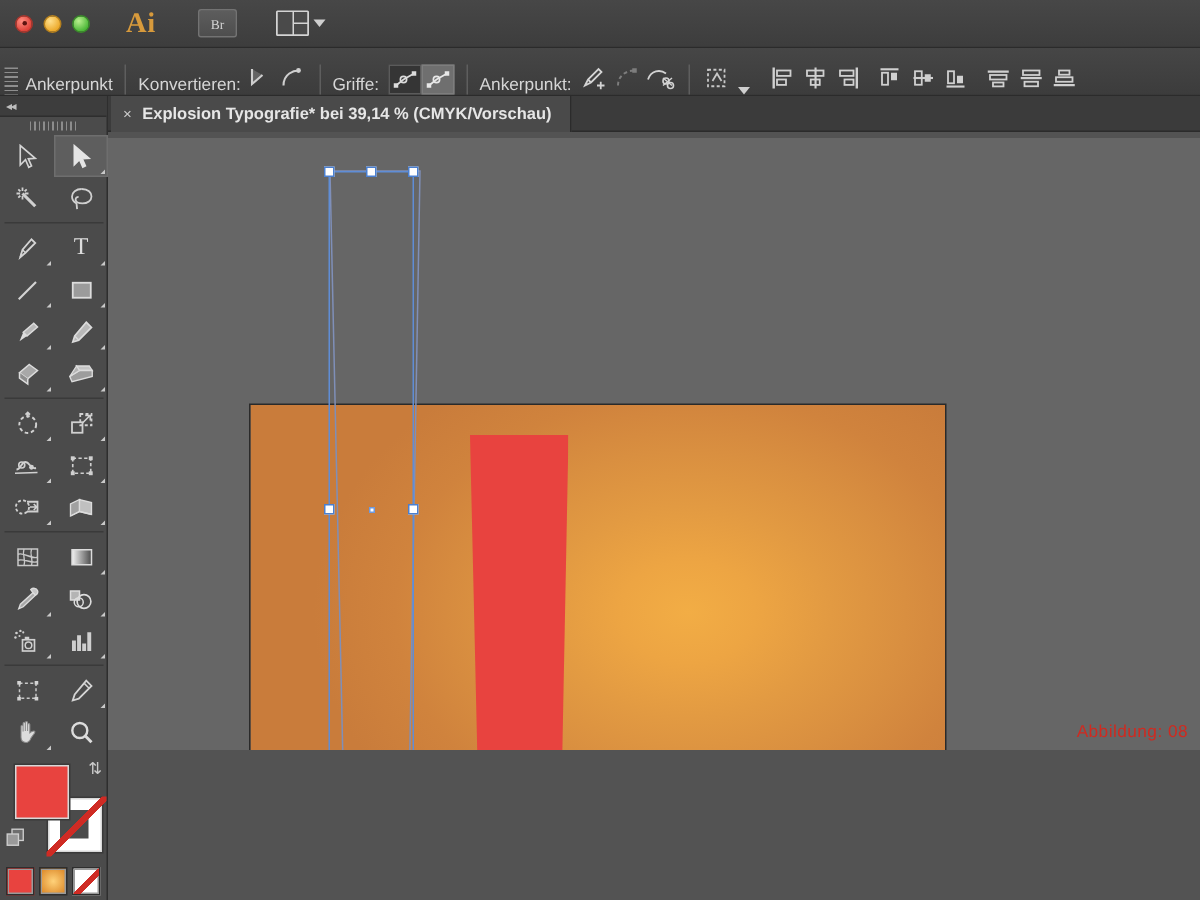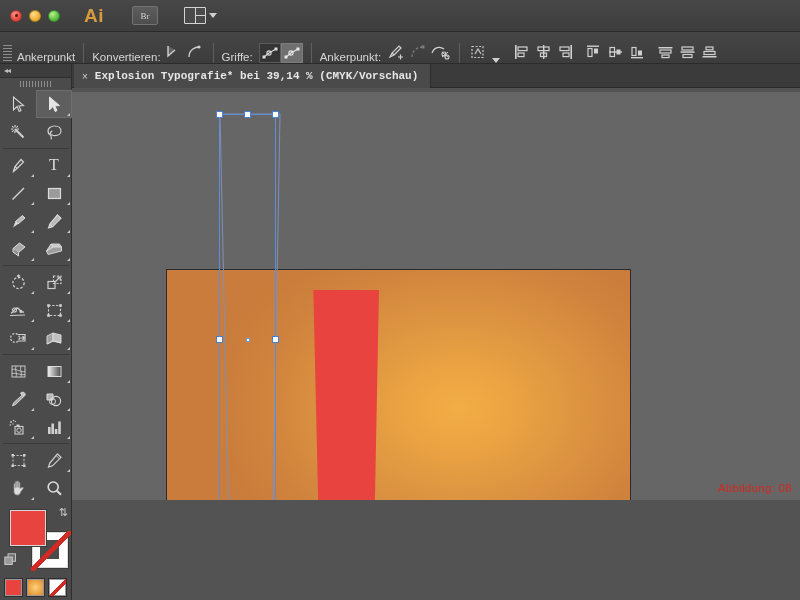--- a/index.html
+++ b/index.html
@@ -23,21 +23,21 @@
   .dot { width:12px; height:12px; border-radius:50%; position:relative; }
   .dot.red    { background:radial-gradient(circle at 35% 30%, #ff8d80, #e0443b 70%); border:1px solid #a8362d; }
   .dot.yellow { background:radial-gradient(circle at 35% 30%, #ffdf8b, #edab2e 70%); border:1px solid #b5801e; }
   .dot.green  { background:radial-gradient(circle at 35% 30%, #b9ef8e, #4fb93a 70%); border:1px solid #3a8a2a; }
   .dot.red::after {
     content:""; position:absolute; left:3.5px; top:3.5px; width:3px; height:3px;
     border-radius:50%; background:#5e1410;
   }
   .ai-logo {
     margin-left:24px; color:#d79a3c; font-size:19px; font-weight:bold;
-    font-family:Liberation Sans, sans-serif; letter-spacing:0.5px; line-height:1;
+    font-family:Liberation Serif, serif; letter-spacing:0.5px; line-height:1;
   }
   .br-btn {
     margin-left:28px; width:26px; height:19px; border:1px solid #737373;
     border-radius:2px; background:linear-gradient(180deg,#5d5d5d,#4e4e4e);
     color:#d2d2d2; font-size:9px; display:flex; align-items:center; justify-content:center;
     font-family:"Liberation Serif", serif;
   }
   .arrange-btn {
     margin-left:26px; display:flex; align-items:center; gap:3px;
   }
@@ -142,21 +142,21 @@
   .tabbar {
     position:absolute; left:72px; top:64px; width:728px; height:24px;
     background:#3b3b3b; border-bottom:1px solid #2b2b2b;
   }
   .doctab {
     position:absolute; left:2px; top:0; height:24px;
     background:#4a4a4a; border-right:1px solid #2b2b2b;
     display:flex; align-items:center; padding:0 12px 0 8px; gap:7px;
   }
   .tab-x { color:#cdcdcd; font-size:10px; }
-  .tab-title { color:#e6e6e6; font-size:11px; font-weight:bold; white-space:nowrap;font-family:Liberation Mono, monospace; }
+  .tab-title { color:#e6e6e6; font-size:11px; font-weight:bold; white-space:nowrap; }
 
   
   .canvas {
     position:absolute; left:72px; top:92px; width:728px; height:408px;
     background:#666666; overflow:hidden;
   }
   .artboard {
     position:absolute; left:94px; top:177px; width:465px; height:323px;
     background:
       radial-gradient(ellipse 54% 58% at 63% 43%,

